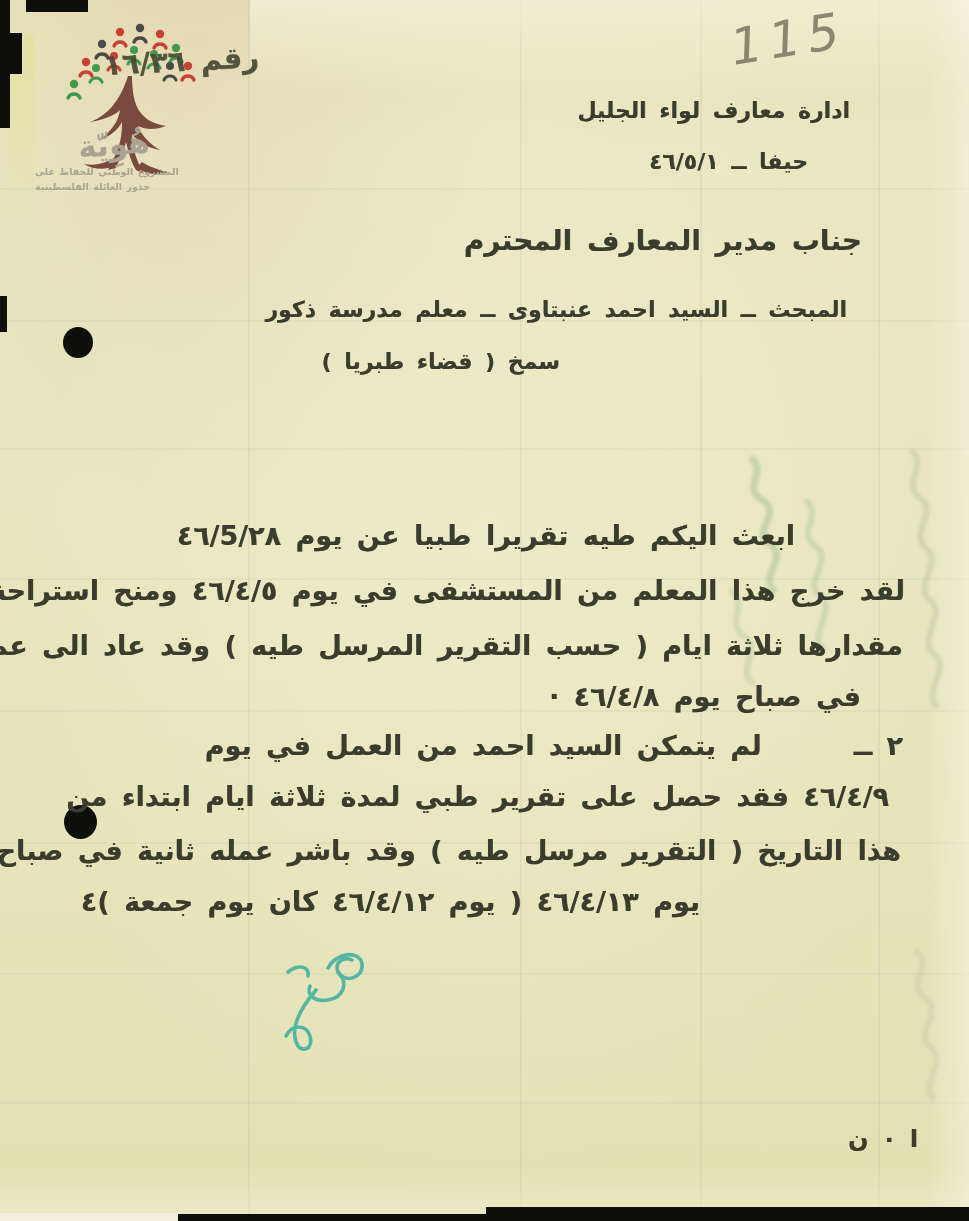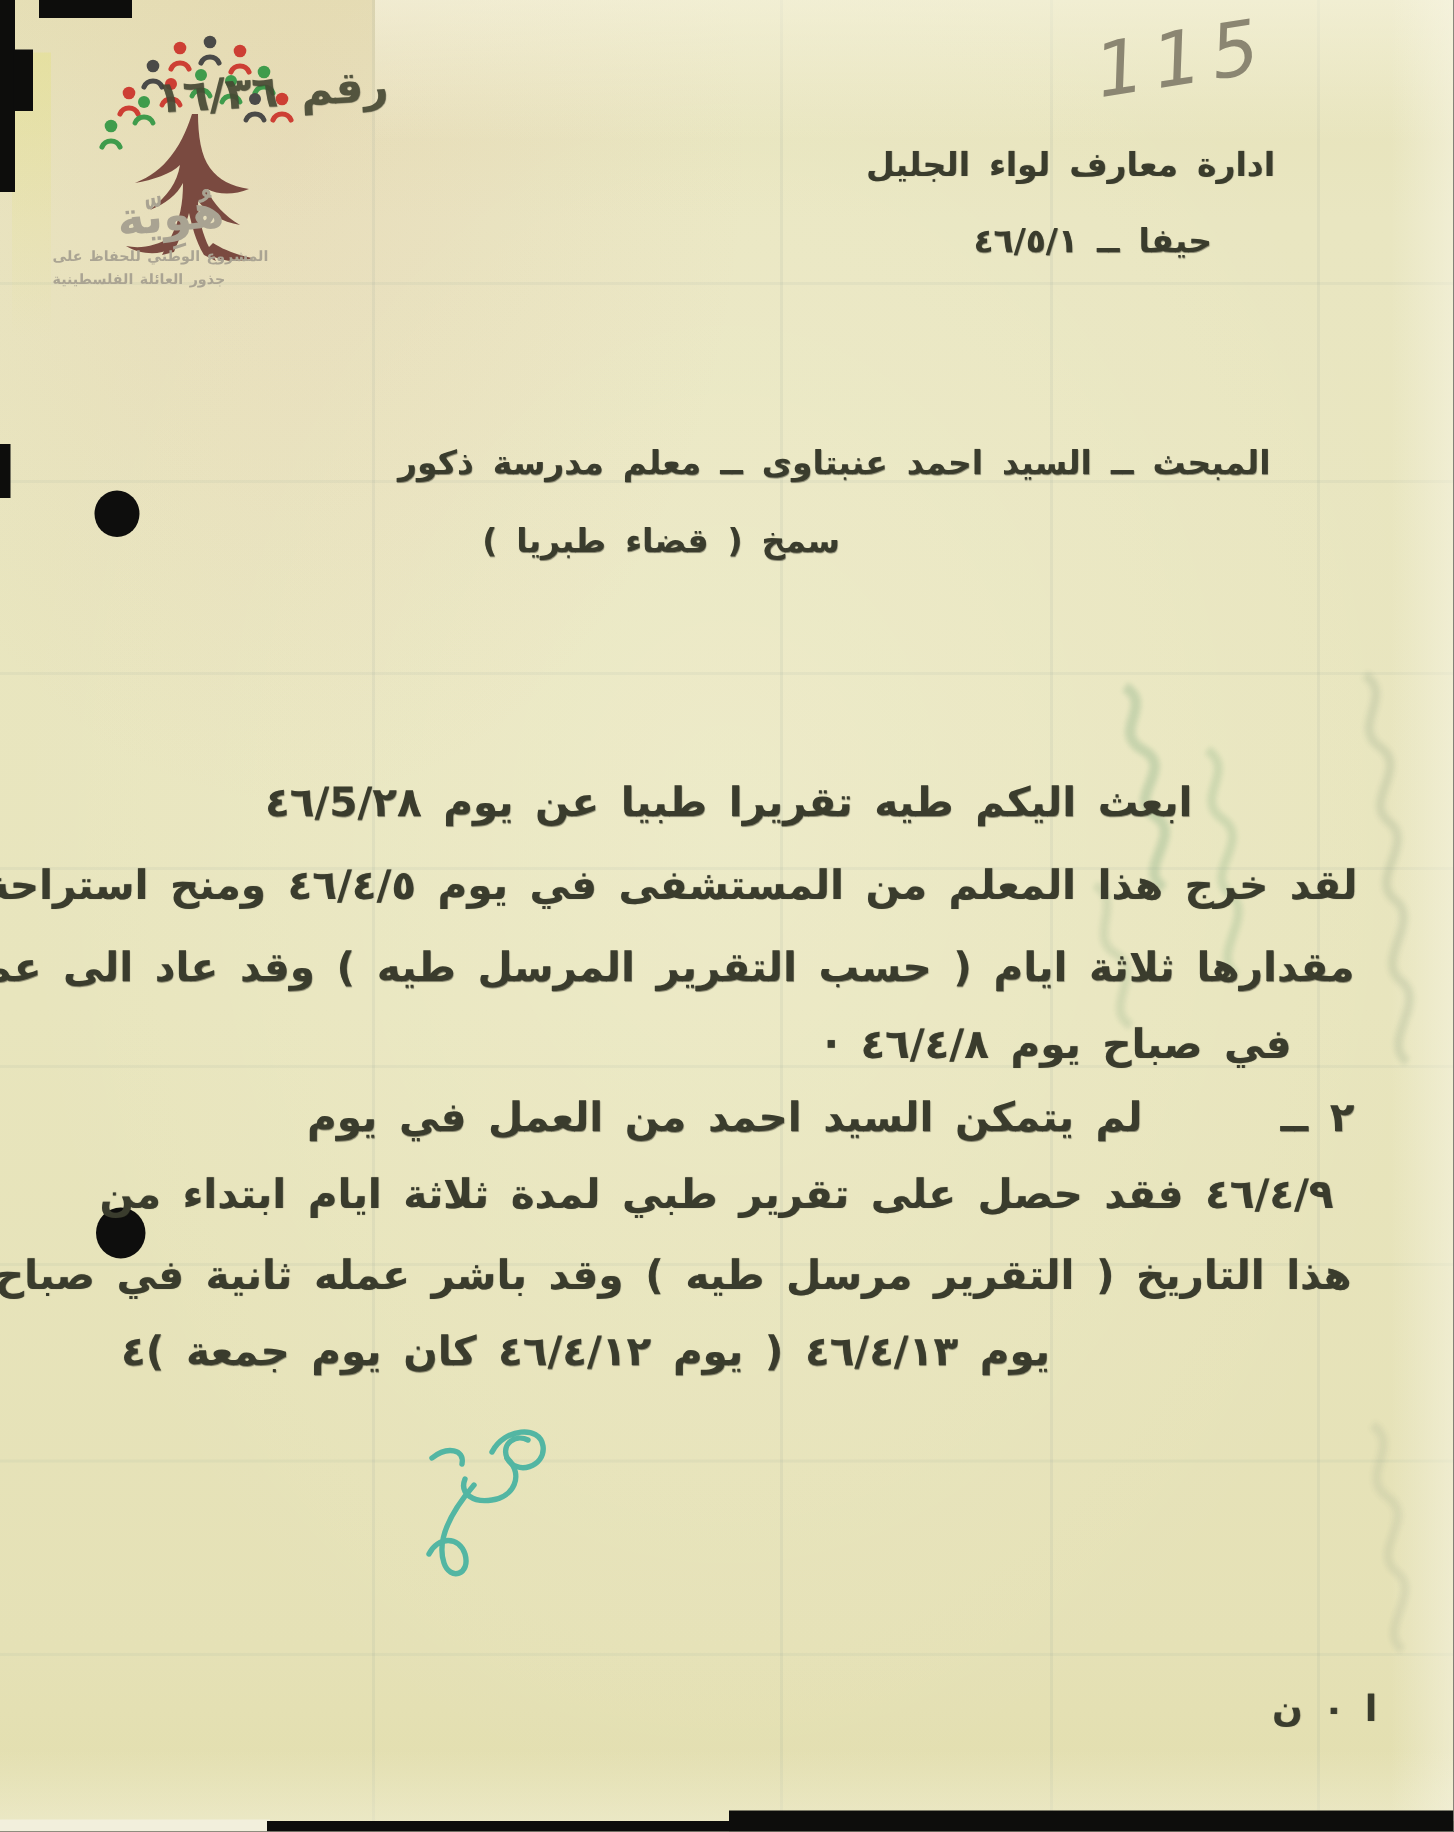--- a/index.html
+++ b/index.html
@@ -150,20 +150,21 @@
   </svg>
   <div id="logo-title" class="ar">هُوِيّة</div>
   <div class="logo-sub ar" style="top:166px;">المشروع الوطني للحفاظ على</div>
   <div class="logo-sub ar" style="top:181px;">جذور العائلة الفلسطينية</div>
 
   <div id="stamp-number" class="ar">رقم ١٦/٣٦</div>
   <div id="page-number">115</div>
 
   <div class="typed ar" style="right:119px;top:94px;">ادارة معارف لواء الجليل</div>
   <div class="typed ar" style="right:161px;top:145px;">حيفا ــ ٤٦/٥/١</div>
+  <div class="typed ar" style="right:107px;top:224px;font-size:28px;">جناب مدير المعارف المحترم</div>
 
   <div class="typed ar" style="right:122px;top:293px;">المبحث ــ السيد احمد عنبتاوى ــ معلم مدرسة ذكور</div>
   <div class="typed ar" style="right:409px;top:345px;">سمخ ( قضاء طبريا )</div>
 
   <div class="typed ar" style="right:174px;top:519px;font-size:27px;">ابعث اليكم طيه تقريرا طبيا عن يوم ٤٦/5/٢٨</div>
   <div class="typed ar" style="right:64px;top:574px;font-size:27px;">لقد خرج هذا المعلم من المستشفى في يوم ٤٦/٤/٥ ومنح استراحة</div>
   <div class="typed ar" style="right:66px;top:629px;font-size:27px;">مقدارها ثلاثة ايام ( حسب التقرير المرسل طيه ) وقد عاد الى عملــــــه</div>
   <div class="typed ar" style="right:108px;top:680px;font-size:27px;">في صباح يوم ٤٦/٤/٨ ·</div>
 
   <div class="typed ar" id="para2-row" style="right:66px;top:729px;font-size:27px;">

